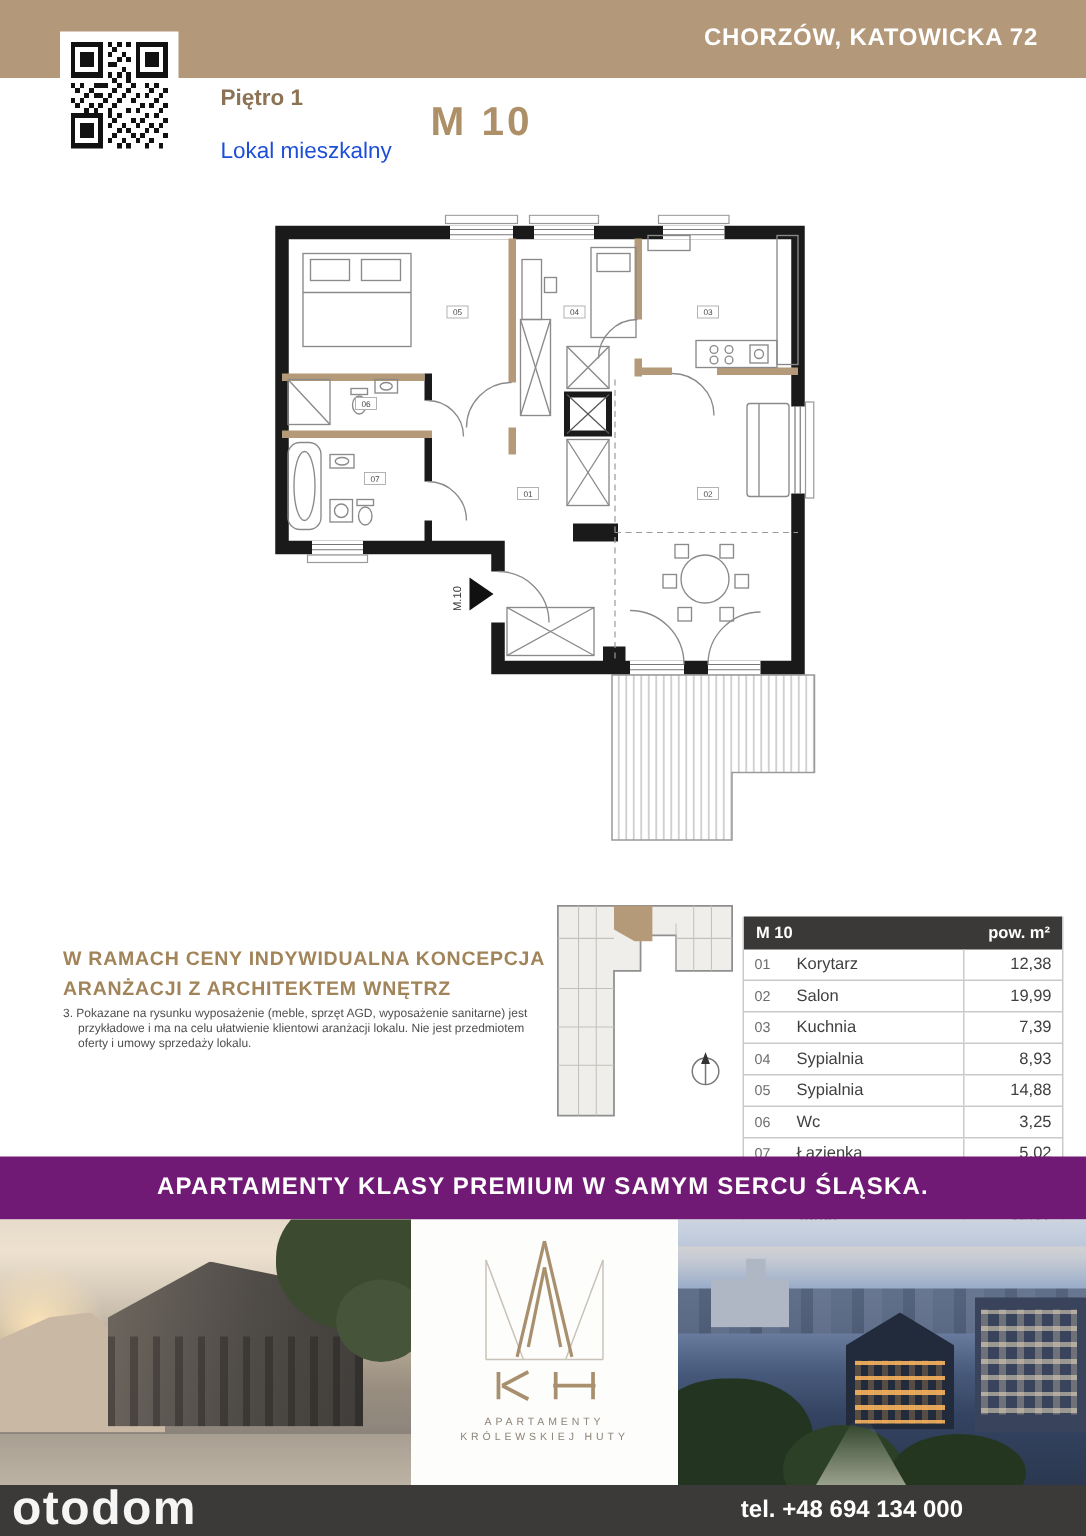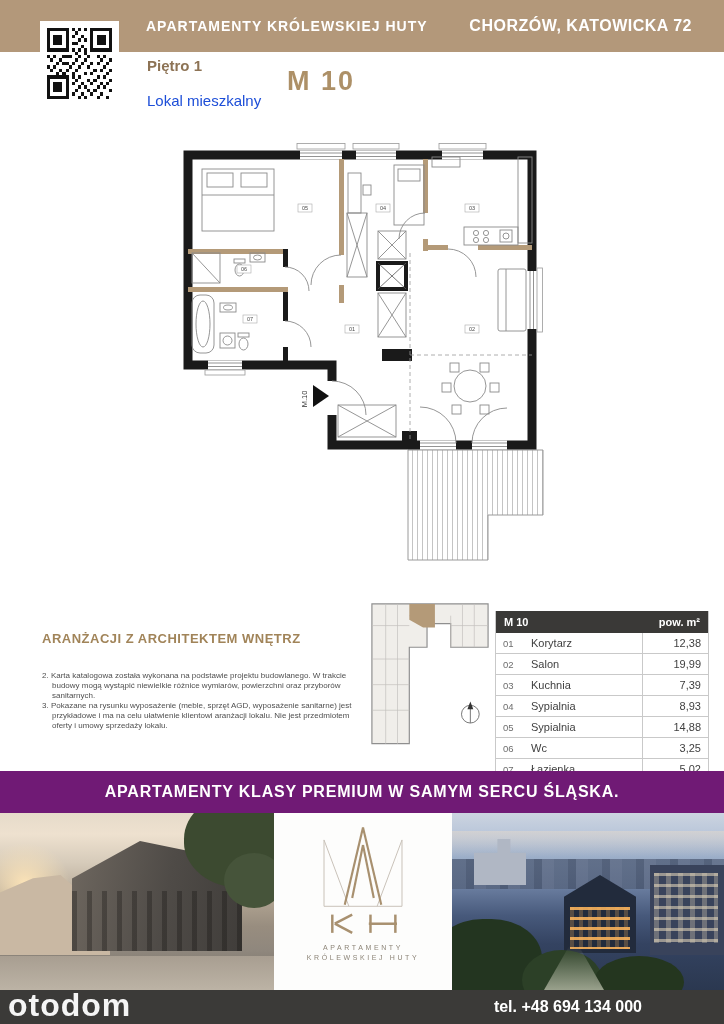--- a/index.html
+++ b/index.html
@@ -70,21 +70,20 @@
   .watermark{left:8px;top:986px;height:38px;line-height:38px;font-size:32px;font-weight:700;letter-spacing:1px;color:rgba(255,255,255,.95);}
   .website{left:88px;top:990px;height:34px;line-height:34px;color:#fff;font-size:17px;font-weight:700;}
   .phone{right:82px;top:990px;height:34px;line-height:34px;color:#fff;font-size:16px;font-weight:700;}
 </style>
 </head>
 <body>
 
 <div class="page">
 
   <div class="abs band"></div>
-  <div class="abs band-title">APARTAMENTY KRÓLEWSKIEJ HUTY</div>
   <div class="abs band-address">CHORZÓW, KATOWICKA 72</div>
 
   <div class="abs qr-box">
     <svg viewBox="0 0 21 21" preserveAspectRatio="none" shape-rendering="crispEdges">
       <rect x="0" y="0" width="7" height="7" fill="#111"></rect>
         <rect x="1" y="1" width="5" height="5" fill="#fff"></rect>
         <rect x="2" y="2" width="3" height="3" fill="#111"></rect>
       <rect x="14" y="0" width="7" height="7" fill="#111"></rect>
         <rect x="15" y="1" width="5" height="5" fill="#fff"></rect>
         <rect x="16" y="2" width="3" height="3" fill="#111"></rect>
@@ -314,25 +313,25 @@
 
       <g>
         <text x="127" y="256" font-size="7.5" fill="#333" transform="rotate(-90 127 256)" text-anchor="middle">M.10</text>
         <polygon points="133,242 133,264 149,253" fill="#111"></polygon>
       </g>
     </svg>
   </div>
 
 
   <div class="abs promo">
+    <div>W RAMACH CENY INDYWIDUALNA KONCEPCJA</div>
     <div>ARANŻACJI Z ARCHITEKTEM WNĘTRZ</div>
   </div>
 
   <div class="abs notes">
-    <div class="note-item">2. Karta katalogowa została wykonana na podstawie projektu budowlanego. W trakcie budowy mogą wystąpić niewielkie różnice wymiarów, powierzchni oraz przyborów sanitarnych.</div>
     <div class="note-item">3. Pokazane na rysunku wyposażenie (meble, sprzęt AGD, wyposażenie sanitarne) jest przykładowe i ma na celu ułatwienie klientowi aranżacji lokalu. Nie jest przedmiotem oferty i umowy sprzedaży lokalu.</div>
   </div>
 
   <div class="abs keyplan">
     <svg viewBox="0 0 130 155">
       <path d="M6,6 H124 V50 H86 V26 H62 V50 H44 V148 H6 Z" fill="#f0eeea" stroke="#8f8f8f" stroke-width="1.2"></path>
       <g stroke="#c3c1bd" stroke-width="0.7">
         <line x1="20" y1="6" x2="20" y2="148"></line>
           <line x1="32" y1="6" x2="32" y2="148"></line>
         <line x1="6" y1="28" x2="44" y2="28"></line>

